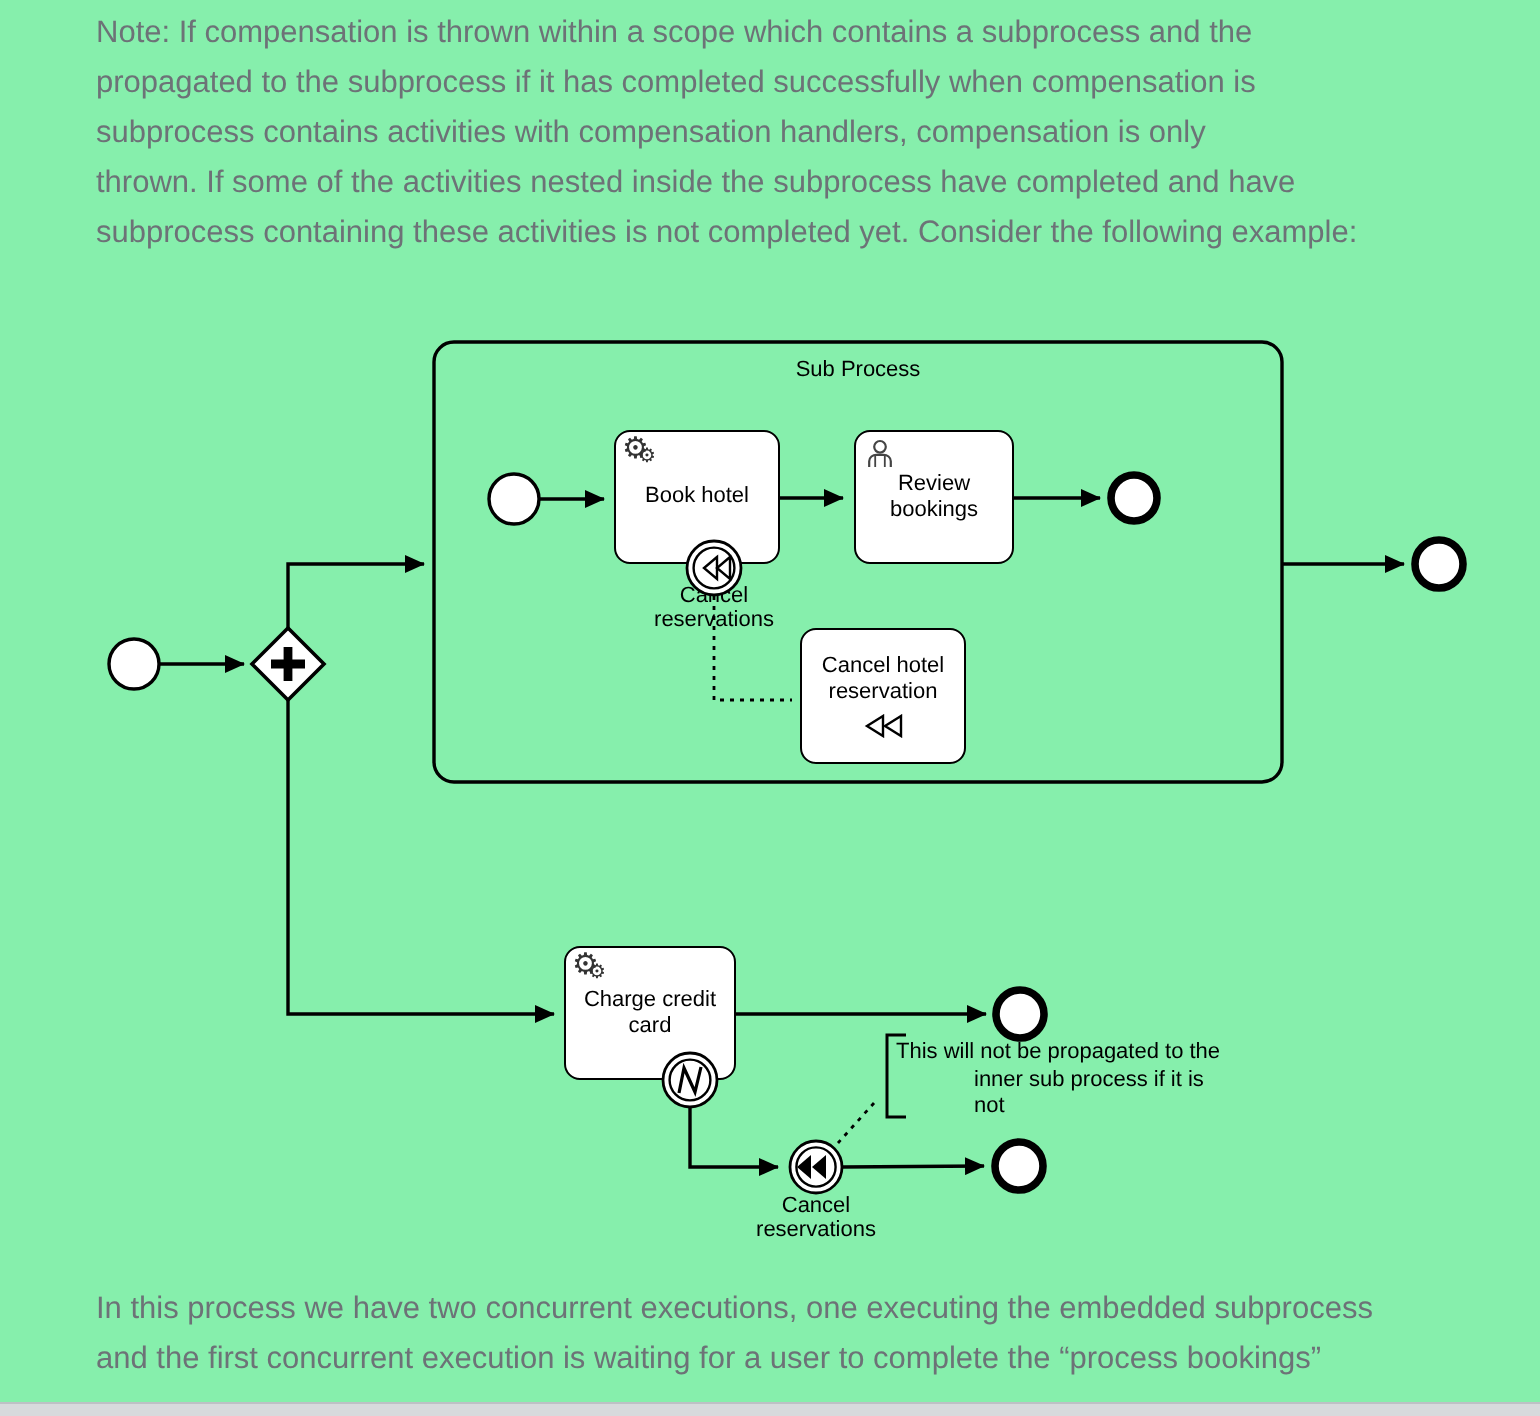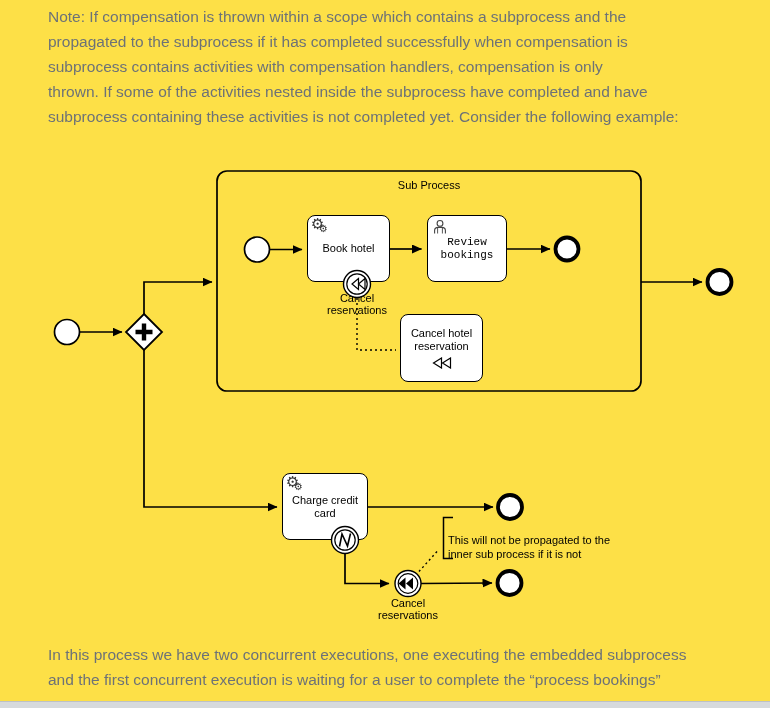--- a/index.html
+++ b/index.html
@@ -1,17 +1,17 @@
 <!DOCTYPE html>
 <html><head>
 <meta charset="utf-8">
 <style>
   html,body { margin:0; padding:0; background:#fff; }
   .screen {
-    position:relative; width:770px; height:708px; background:#fde047;
+    position:relative; width:770px; height:708px; background:#86efac;
     font-family:"Liberation Sans", sans-serif; overflow:hidden;
   }
   
   .para { position:absolute; left:48px; width:700px; color:#6d7277;
           font-size:15.5px; }
   .para .pline { display:block; height:25px; line-height:25px; white-space:nowrap; }
   
   .task {
     position:absolute; box-sizing:border-box; background:#fff;
     border:1.6px solid #000; border-radius:8px;
@@ -51,42 +51,42 @@
       <span class="gear-icon">⚙<span class="g2">⚙</span></span>
       <span class="tlabel">Book hotel</span>
     </div>
 
     <div class="task" style="left:427px; top:215px; width:80px; height:67px;">
       <svg class="user-icon" width="16" height="16" viewBox="0 0 16 16">
         <circle cx="8" cy="4.4" r="2.9" fill="none" stroke="#444" stroke-width="1.1"></circle>
         <path d="M2.6,14.5 V11.6 C2.6,9.6 4.4,8.4 6.2,8.4 H9.8 C11.6,8.4 13.4,9.6 13.4,11.6 V14.5" fill="none" stroke="#444" stroke-width="1.1"></path>
         <path d="M5.6,8.6 V14.5 M10.4,8.6 V14.5" stroke="#444" stroke-width="0.9" fill="none"></path>
       </svg>
-      <span class="tlabel" style="width:58px;font-family:Liberation Mono, monospace;">Review bookings</span>
+      <span class="tlabel" style="width:58px;">Review bookings</span>
     </div>
 
     <div class="task" style="left:400px; top:314px; width:83px; height:68px; ">
       <span class="tlabel" style="width:70px;">Cancel hotel reservation</span>
       <svg width="20" height="12" viewBox="0 0 20 12" style="margin-top:4px;">
         <polygon points="9.5,1 1.5,6 9.5,11" fill="#fff" stroke="#000" stroke-width="1.2"></polygon>
         <polygon points="18.5,1 10.5,6 18.5,11" fill="#fff" stroke="#000" stroke-width="1.2"></polygon>
       </svg>
     </div>
 
     <div class="task" style="left:282px; top:473px; width:86px; height:67px;">
       <span class="gear-icon">⚙<span class="g2">⚙</span></span>
       <span class="tlabel" style="width:72px;">Charge credit card</span>
     </div>
 
     <div class="dlabel" style="left:317px; top:292px; width:80px;">Cancel reservations</div>
     <div class="dlabel" style="left:368px; top:597px; width:80px;">Cancel reservations</div>
 
     <div class="annot" style="left:448px; top:520px; width:165px;">
-      <span style="display:block;margin-top:14px;">This will not be propagated to the</span>
-      <span style="display:block;">inner sub process if it is not</span>
+      <span style="display:block;">This will not be propagated to the</span>
+      <span style="display:block;margin-left:39px;">inner sub process if it is not</span>
     </div>
 
     <svg class="overlay" width="770" height="708" viewBox="0 0 770 708">
       <defs>
         <marker id="arr" markerWidth="11" markerHeight="9" refX="9.5" refY="4.5" orient="auto" markerUnits="userSpaceOnUse">
           <path d="M0,0 L10,4.5 L0,9 z" fill="#000"></path>
         </marker>
       </defs>
 
       <g>

